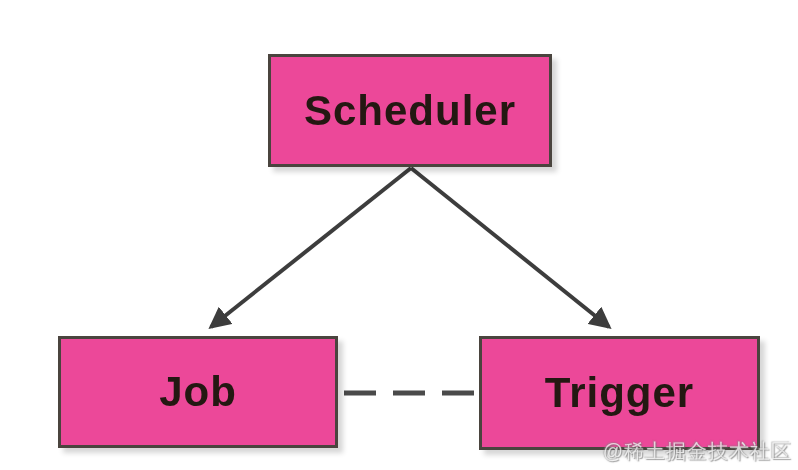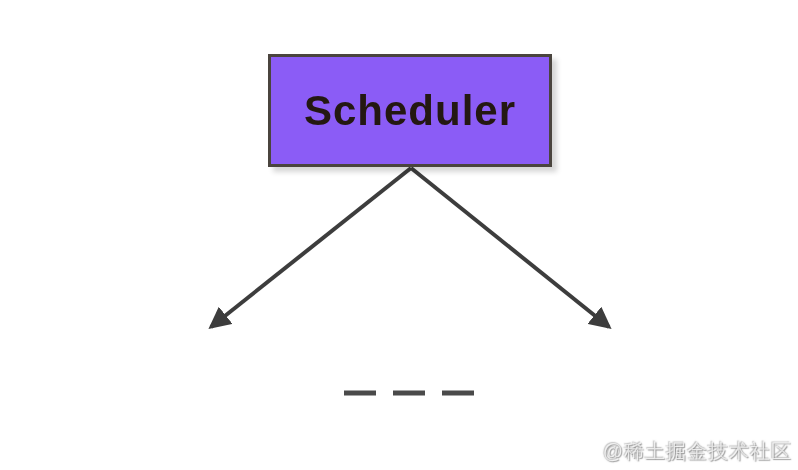--- a/index.html
+++ b/index.html
@@ -19,21 +19,21 @@
     position: absolute;
     left: 0;
     top: 0;
     width: 798px;
     height: 470px;
     pointer-events: none;
   }
   .node {
     position: absolute;
     box-sizing: border-box;
-    background: #8b5cf6;
+    background: #ec4899;
     border: 3px solid #4A443E;
     box-shadow: 5px 5px 5px rgba(0,0,0,0.16);
     display: flex;
     align-items: center;
     justify-content: center;
   }
   .node-label {
     font-size: 42px;
     font-weight: 600;
     letter-spacing: 1px;
@@ -81,17 +81,23 @@
     </defs>
     <line class="edge-line" x1="411" y1="168" x2="211" y2="327" marker-end="url(#arrow)"></line>
     <line class="edge-line" x1="411" y1="168" x2="609" y2="327" marker-end="url(#arrow)"></line>
     <line class="edge-dashed" x1="344" y1="393" x2="479" y2="393"></line>
   </svg>
 
   <div class="node node-scheduler">
     <span class="node-label">Scheduler</span>
   </div>
 
+  <div class="node node-job">
+    <span class="node-label">Job</span>
+  </div>
 
+  <div class="node node-trigger">
+    <span class="node-label">Trigger</span>
+  </div>
 
   <div class="watermark">@稀土掘金技术社区</div>
 
 </div>
 
 </body></html>

